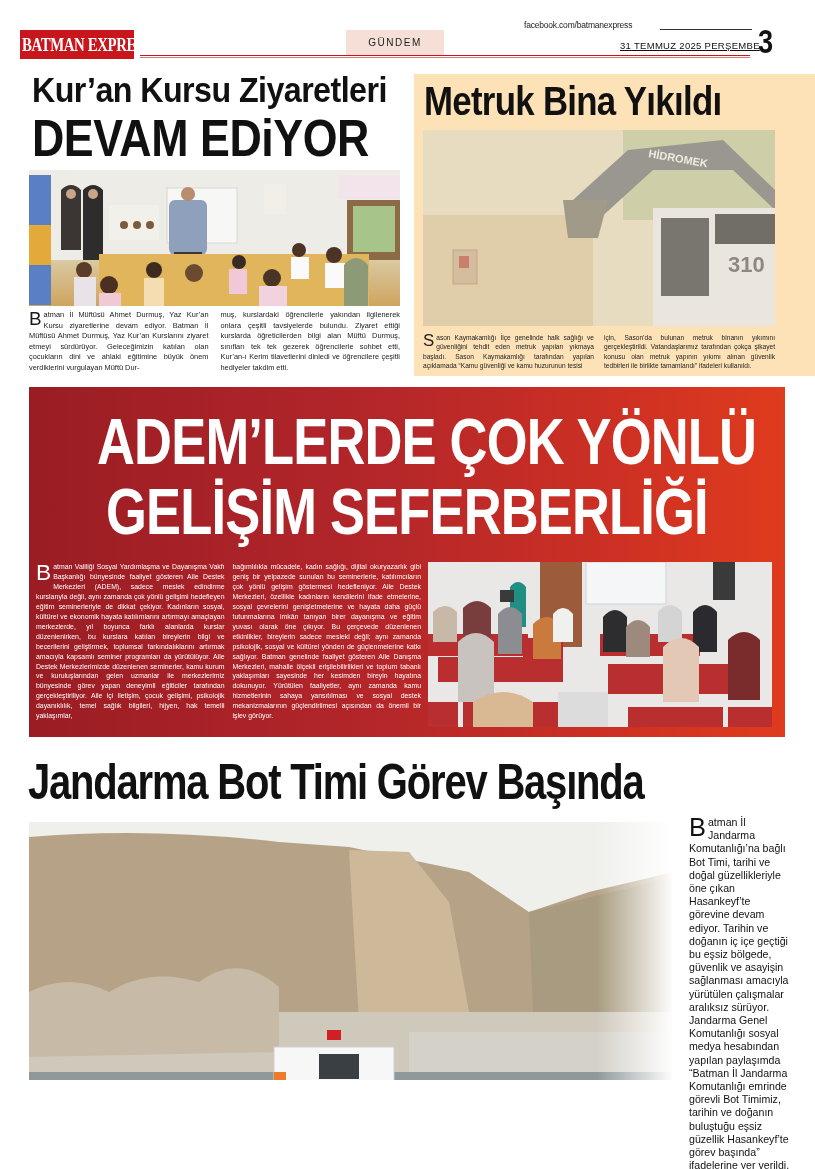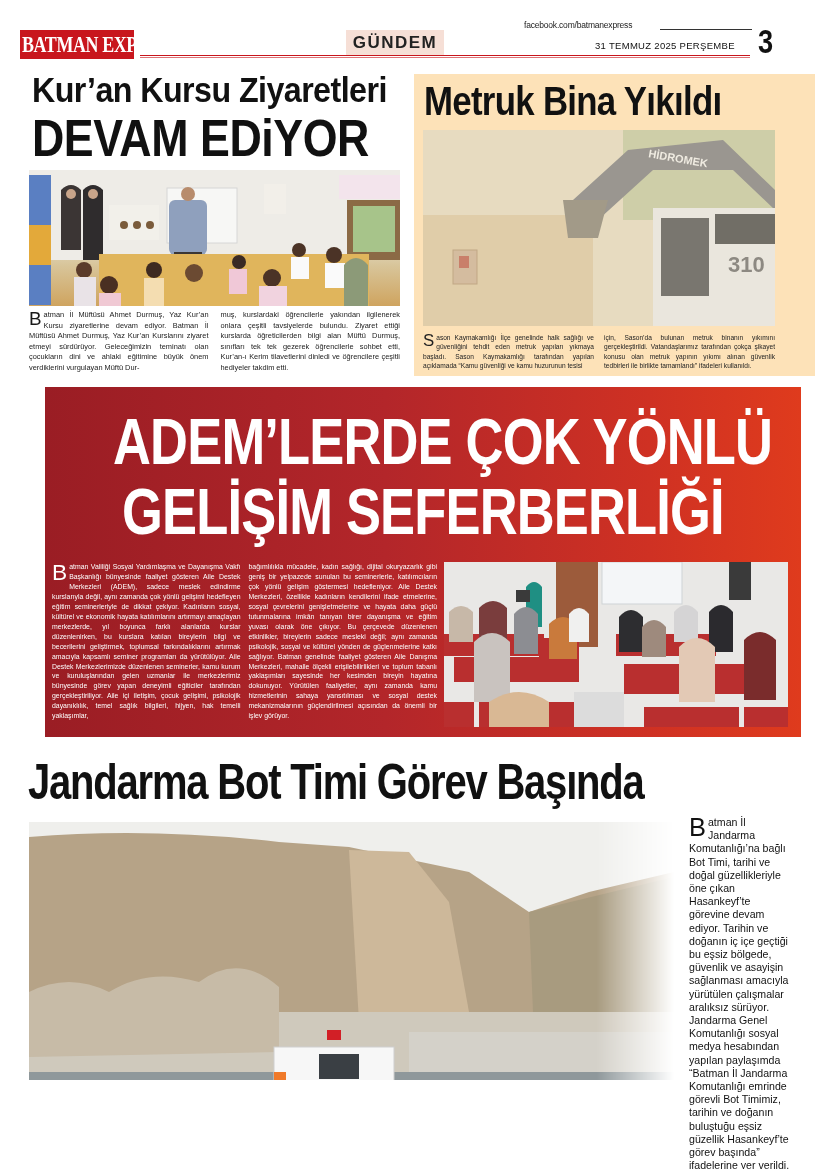--- a/index.html
+++ b/index.html
@@ -4,30 +4,30 @@
 <style>
   * { box-sizing: border-box; margin: 0; padding: 0; }
   html, body { width: 815px; height: 1169px; background: #ffffff; overflow: hidden; }
   body { position: relative; font-family: "Liberation Sans", sans-serif; color: #111; }
 
   
   .logo {
     position: absolute; left: 20px; top: 30px; width: 114px; height: 29px;
     background: #c8161d; color: #fff;
     font-family: "Liberation Serif", serif; font-weight: bold;
-    font-size: 23px; letter-spacing: -0.5px; line-height: 29px; text-align: center;
+    font-size: 19px; letter-spacing: -0.5px; line-height: 29px; text-align: center;
     transform-origin: left center;
   }
   .logo span { display: inline-block; transform: scaleX(0.78); transform-origin: left center; white-space: nowrap; margin-left: 2px; }
   .masthead-rule-top { position: absolute; left: 140px; top: 55px; width: 610px; height: 1px; background: #c8161d; }
   .masthead-rule-bot { position: absolute; left: 140px; top: 57px; width: 610px; height: 1px; background: #c8161d; opacity: 0.6; }
   .section-label {
     position: absolute; left: 222px; top: 30px; width: 98px; height: 25px;
     background: #f6dfd6; color: #222; text-align: center;
-    font-size: 17px; letter-spacing: 1.5px; line-height: 25px; font-weight: bold;
+    font-size: 10px; letter-spacing: 1.5px; line-height: 25px;
   }
   .fb-link { position: absolute; left: 336px; top: 20px; font-size: 8.5px; color: #222; letter-spacing: -0.2px; }
   .fb-rule { position: absolute; left: 422px; top: 29px; width: 60px; height: 1px; background: #333; }
   .issue-date { position: absolute; left: 382px; top: 40px; font-size: 9.5px; color: #111; letter-spacing: 0.3px; }
   .page-number {
     position: absolute; left: 486px; top: 24px; font-size: 34px; font-weight: bold; line-height: 34px;
     transform: scaleX(0.8); transform-origin: left top;
   }
 
   
@@ -66,21 +66,21 @@
     background: linear-gradient(160deg, #e6dfc9 0%, #d8caa5 45%, #c9b183 100%);
   }
   .metruk-body {
     position: absolute; left: 9px; top: 259px; width: 352px;
     display: grid; grid-template-columns: 1fr 1fr; column-gap: 10px;
     font-size: 6.6px; line-height: 9.4px; text-align: justify; color: #222;
   }
 
   
   .adem-banner {
-    position: absolute; left: 45px; top: 387px; width: 756px; height: 350px;
+    position: absolute; left: 29px; top: 387px; width: 756px; height: 350px;
     background: linear-gradient(90deg, #9a1d24 0%, #b3262a 45%, #cf3123 80%, #df3b1d 100%);
   }
   .adem-title {
     position: absolute; left: 0; top: 20px; width: 756px; text-align: center; color: #fff;
     font-size: 64px; font-weight: bold; line-height: 70px; letter-spacing: -1px;
   }
   .adem-title .line { display: block; white-space: nowrap; transform: scaleX(0.82); transform-origin: center top; }
   .adem-body {
     position: absolute; left: 7px; top: 175px; width: 385px;
     display: grid; grid-template-columns: 1fr 1fr; column-gap: 8px;
@@ -114,21 +114,21 @@
 </style>
 </head>
 <body>
 
 <div class="logo"><span>BATMAN EXPRESS</span></div>
 <div class="masthead-rule-top"></div>
 <div class="masthead-rule-bot"></div>
 <div class="section-label" style="left:346px;">GÜNDEM</div>
 <div class="fb-link" style="left:524px;">facebook.com/batmanexpress</div>
 <div class="fb-rule" style="left:660px;width:92px;"></div>
-<div class="issue-date" style="left:595px;">31 TEMMUZ 2025 PERŞEMBE</div>
+<div class="issue-date" style="left:620px;text-decoration:underline;">31 TEMMUZ 2025 PERŞEMBE</div>
 <div class="page-number" style="left:758px;">3</div>
 
 <article>
   <h1 class="kuran-title1">Kur’an Kursu Ziyaretleri</h1>
   <h1 class="kuran-title2">DEVAM EDiYOR</h1>
   <div class="kuran-photo" title="Müftü Ahmet Durmuş Kur'an kursu sınıfında öğrencilerle">
     <svg width="371" height="136" viewBox="0 0 371 136">
       <rect x="0" y="0" width="371" height="90" fill="#eeece7"></rect>
       <rect x="0" y="5" width="22" height="130" fill="#5a7fc2"></rect>
       <rect x="0" y="55" width="22" height="40" fill="#e3a93a"></rect>
@@ -162,21 +162,21 @@
         <rect x="230" y="116" width="28" height="20" fill="#f1d3df"></rect>
       <circle cx="270" cy="80" r="7" fill="#4b3326"></circle>
         <rect x="262" y="87" width="18" height="22" fill="#fafafa"></rect>
       <circle cx="305" cy="85" r="8" fill="#4b3326"></circle>
         <rect x="296" y="93" width="20" height="25" fill="#fafafa"></rect>
       <path d="M315 95 q12 -14 24 0 v41 h-24z" fill="#8c9a78"></path>
       <circle cx="160" cy="110" r="3" fill="#fff" opacity="0"></circle>
     </svg>
   </div>
   <div class="kuran-body">
-    <p><span class="dropcap">B</span><span>atman İl Müftüsü Ahmet Durmuş, Yaz Kur’an Kursu ziyaretlerine devam ediyor. Batman İl Müftüsü Ahmet Durmuş, Yaz Kur’an Kurslarını ziyaret etmeyi sürdürüyor. Geleceğimizin teminatı olan çocukların dini ve ahlaki eğitimine büyük önem verdiklerini vurgulayan Müftü Dur-</span></p>
+    <p><span class="dropcap">B</span><span>atman İl Müftüsü Ahmet Durmuş, Yaz Kur’an Kursu ziyaretlerine devam ediyor. Batman İl Müftüsü Ahmet Durmuş, Yaz Kur’an Kurslarını ziyaret etmeyi sürdürüyor. Geleceğimizin katılan olan çocukların dini ve ahlaki eğitimine büyük önem verdiklerini vurgulayan Müftü Dur-</span></p>
     <p>muş, kurslardaki öğrencilerle yakından ilgilenerek onlara çeşitli tavsiyelerde bulundu. Ziyaret ettiği kurslarda öğreticilerden bilgi alan Müftü Durmuş, sınıfları tek tek gezerek öğrencilerle sohbet etti, Kur’an-ı Kerim tilavetlerini dinledi ve öğrencilere çeşitli hediyeler takdim etti.</p>
   </div>
 </article>
 
 <article class="metruk-box">
   <h1 class="metruk-title">Metruk Bina Yıkıldı</h1>
   <div class="metruk-photo" style="height:196px;" title="İş makinesi metruk binayı yıkıyor">
     <svg width="352" height="196" viewBox="0 0 352 196">
       <rect x="0" y="0" width="352" height="196" fill="#e3d8bd"></rect>
       <rect x="200" y="0" width="152" height="90" fill="#9fb27a" opacity="0.55"></rect>

